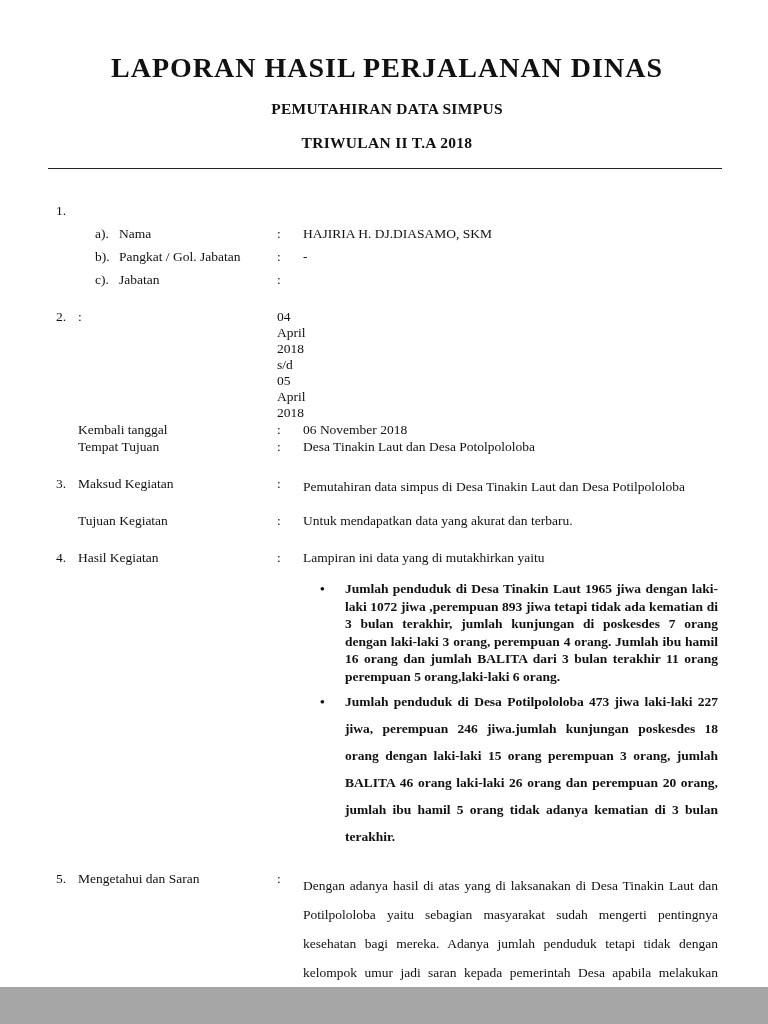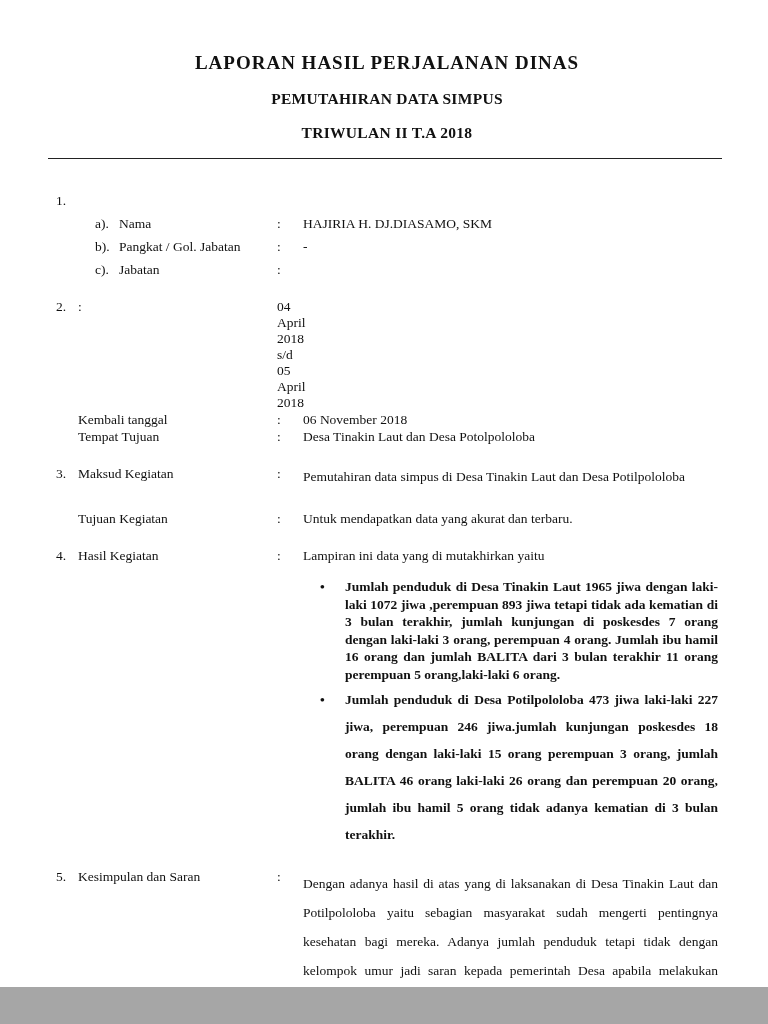--- a/index.html
+++ b/index.html
@@ -12,21 +12,21 @@
   }
   .page {
     width: 768px; height: 987px;
     background: #ffffff;
     box-sizing: border-box;
     padding: 52px 50px 0 56px;
     overflow: hidden;
   }
   .title-block { text-align: center; }
   .title-main {
-    font-size: 19px; font-weight: bold; margin: 0;
+    font-size: 28px; font-weight: bold; margin: 0;
     letter-spacing: 1px;
   }
   .title-sub {
     font-size: 15.5px; font-weight: bold; margin: 16px 0 0 0;
     letter-spacing: 0.3px;
   }
   .divider {
     border: none; border-top: 1.6px solid #222;
     margin: 16px -4px 0 -8px;
   }
@@ -42,21 +42,21 @@
   .row-sub {
     display: grid;
     grid-template-columns: 39px 24px 158px 26px 1fr;
     margin-bottom: 7px;
     align-items: start;
   }
   .row-tight { margin-bottom: 1px; }
   .value-justify { text-align: justify; line-height: 21px; }
   .value-wide { text-align: justify; line-height: 29px; }
 
-  .tujuan-row { margin-top: 24px; }
+  .tujuan-row { margin-top: 16px; }
 
   .bullets { margin: 14px 0 0 264px; }
   .bullet { display: flex; margin-bottom: 3px; font-weight: bold; }
   .b-marker { width: 25px; flex: none; }
   .b-text { flex: 1; text-align: justify; }
   .b-normal { line-height: 17.5px; }
   .b-wide { line-height: 27px; }
 
   .sign-head { display: flex; justify-content: flex-start; margin-top: 26px; }
   .sign-left { width: 230px; text-align: center; }
@@ -161,21 +161,21 @@
         <div class="bullet b-wide">
           <span class="b-marker">•</span>
           <span class="b-text">Jumlah penduduk di Desa Potilpololoba 473 jiwa laki-laki 227 jiwa, perempuan 246 jiwa.jumlah kunjungan poskesdes 18 orang dengan laki-laki 15 orang perempuan 3 orang, jumlah BALITA 46 orang laki-laki 26 orang dan perempuan 20 orang, jumlah ibu hamil 5 orang tidak adanya kematian di 3 bulan terakhir.</span>
         </div>
       </div>
     </div>
 
     <div class="section">
       <div class="row-main">
         <span>5.</span>
-        <span>Kesimpulan dan Saran</span>
+        <span>Mengetahui dan Saran</span>
         <span>:</span>
         <span class="value-wide">Dengan adanya hasil di atas yang di laksanakan di Desa Tinakin Laut dan Potilpololoba yaitu sebagian masyarakat sudah mengerti pentingnya kesehatan bagi mereka. Adanya jumlah penduduk tetapi tidak dengan kelompok umur jadi saran kepada pemerintah Desa apabila melakukan pendataan harus di lengkapi dengan kelompok umur.</span>
       </div>
     </div>
 
     <div class="sign-head">
       <div class="sign-left">
         <div class="sign-line">Mengetahui,</div>
       </div>
       <div class="sign-right">

